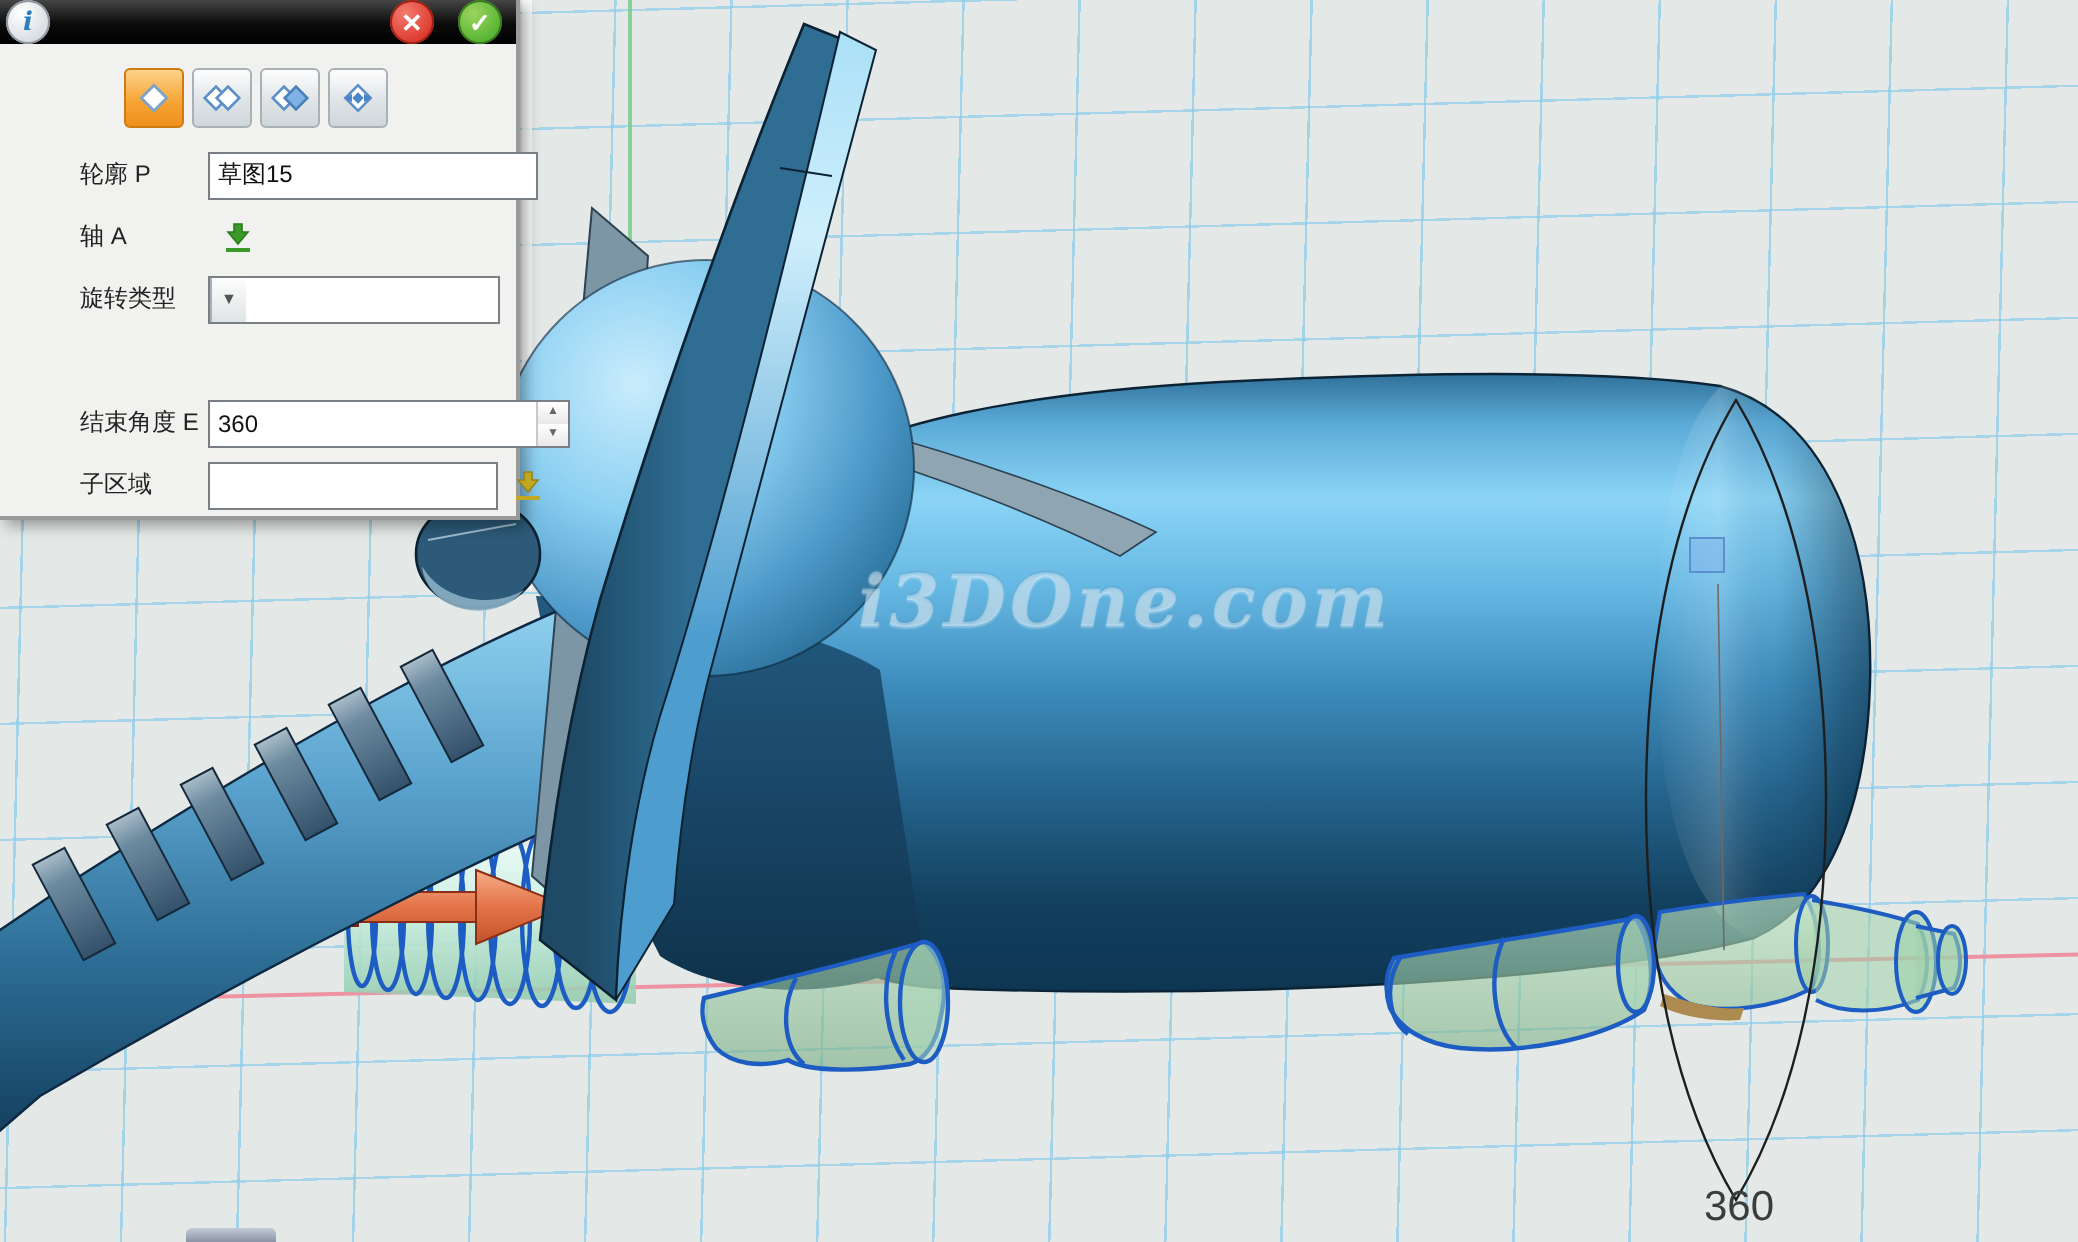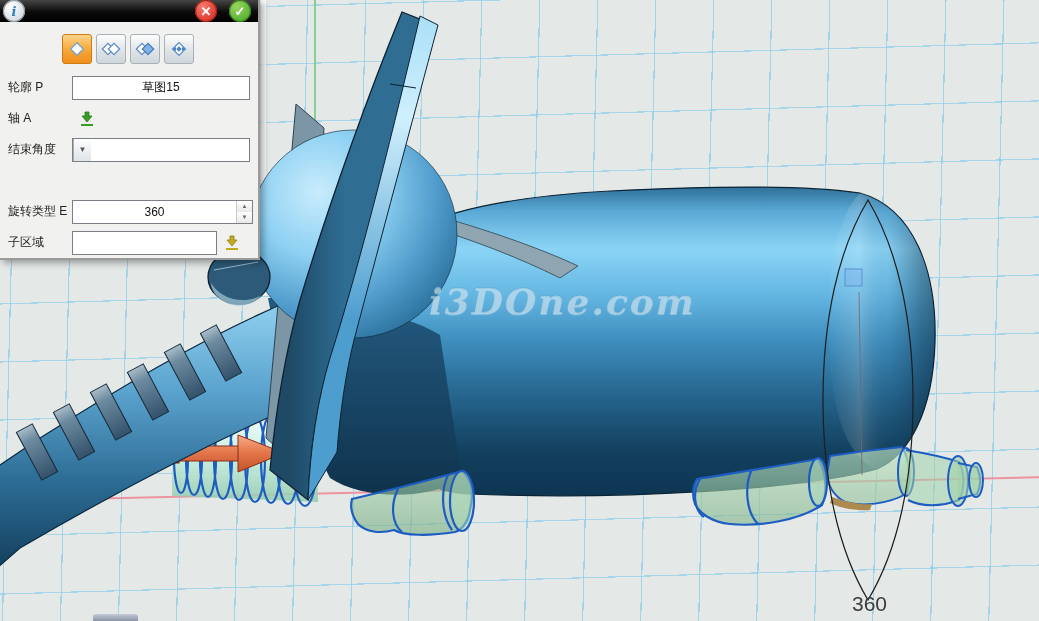--- a/index.html
+++ b/index.html
@@ -43,26 +43,26 @@
     box-shadow:inset 0 0 0 1px #38791c;}
 
   .modes{position:absolute;left:62px;top:34px;display:flex;gap:4px;}
   .mode-btn{width:30px;height:30px;border:1px solid #a9b1b8;border-radius:3px;
     background:linear-gradient(#fdfdfd,#dde2e5 60%,#cfd6da);
     display:flex;align-items:center;justify-content:center;padding:0;}
   .mode-btn.selected{border-color:#cf7a12;
     background:linear-gradient(#fcd38a,#f6a637 55%,#ef8f1c);}
 
   .row{position:absolute;left:8px;right:8px;height:23px;display:flex;align-items:center;}
-  .row label{width:64px;font-size:12px;color:#222;flex:none;}
+  .row label{width:64px;font-size:12px;color:#222;flex:none;margin-left:32px;}
   .row.disabled label{color:#9a9a9a;}
   .fld{flex:1;display:flex;align-items:center;height:22px;border:1px solid #7a7f85;background:#fff;}
   .row.disabled .fld{border-color:#c2c2c2;background:#fcfcfc;}
   .fld input{flex:1;border:none;outline:none;height:18px;font-size:12px;padding:0 4px;
-    font-family:"Liberation Sans",sans-serif;background:transparent;color:#111;min-width:0;text-align:center;}
+    font-family:"Liberation Sans",sans-serif;background:transparent;color:#111;min-width:0;}
   .row.disabled input{color:#9a9a9a;}
   .spin{width:15px;height:22px;border-left:1px solid #c9c9c9;display:flex;flex-direction:column;flex:none;}
   .spin span{flex:1;font-size:6px;line-height:10px;text-align:center;color:#666;
     background:linear-gradient(#fff,#e8e8e8);}
   .row.disabled .spin span{color:#c0c0c0;}
   .drop{width:17px;height:22px;flex:none;border-left:1px solid #aab0b6;
     background:linear-gradient(#fdfdfd,#dfe4e7);display:flex;align-items:center;justify-content:center;
     font-size:8px;color:#555;}
   .picker{width:22px;height:20px;margin-left:4px;flex:none;background:transparent;border:none;
     display:flex;align-items:center;justify-content:center;padding:0;}
@@ -307,29 +307,29 @@
     <label>轴 A</label>
     <button class="picker">
       <svg width="16" height="16">
         <polygon points="8,11 3,5 6,5 6,1 10,1 10,5 13,5" fill="#3a9a28" stroke="#2a7a1c" stroke-width="0.8"></polygon>
         <line x1="2" y1="14" x2="14" y2="14" stroke="#3a9a28" stroke-width="2"></line>
       </svg>
     </button>
   </div>
 
   <div class="row" style="top:138px">
-    <label>结束角度</label>
+    <label>旋转类型</label>
     <div class="fld">
       <div class="drop">▼</div>
     </div>
   </div>
 
 
   <div class="row" style="top:200px">
-    <label>旋转类型 E</label>
+    <label>结束角度 E</label>
     <div class="fld">
         <input value="360" style="">
       <div class="spin">
         <span>▲</span>
         <span>▼</span>
       </div>
     </div>
   </div>
 
   <div class="row" style="top:231px">

